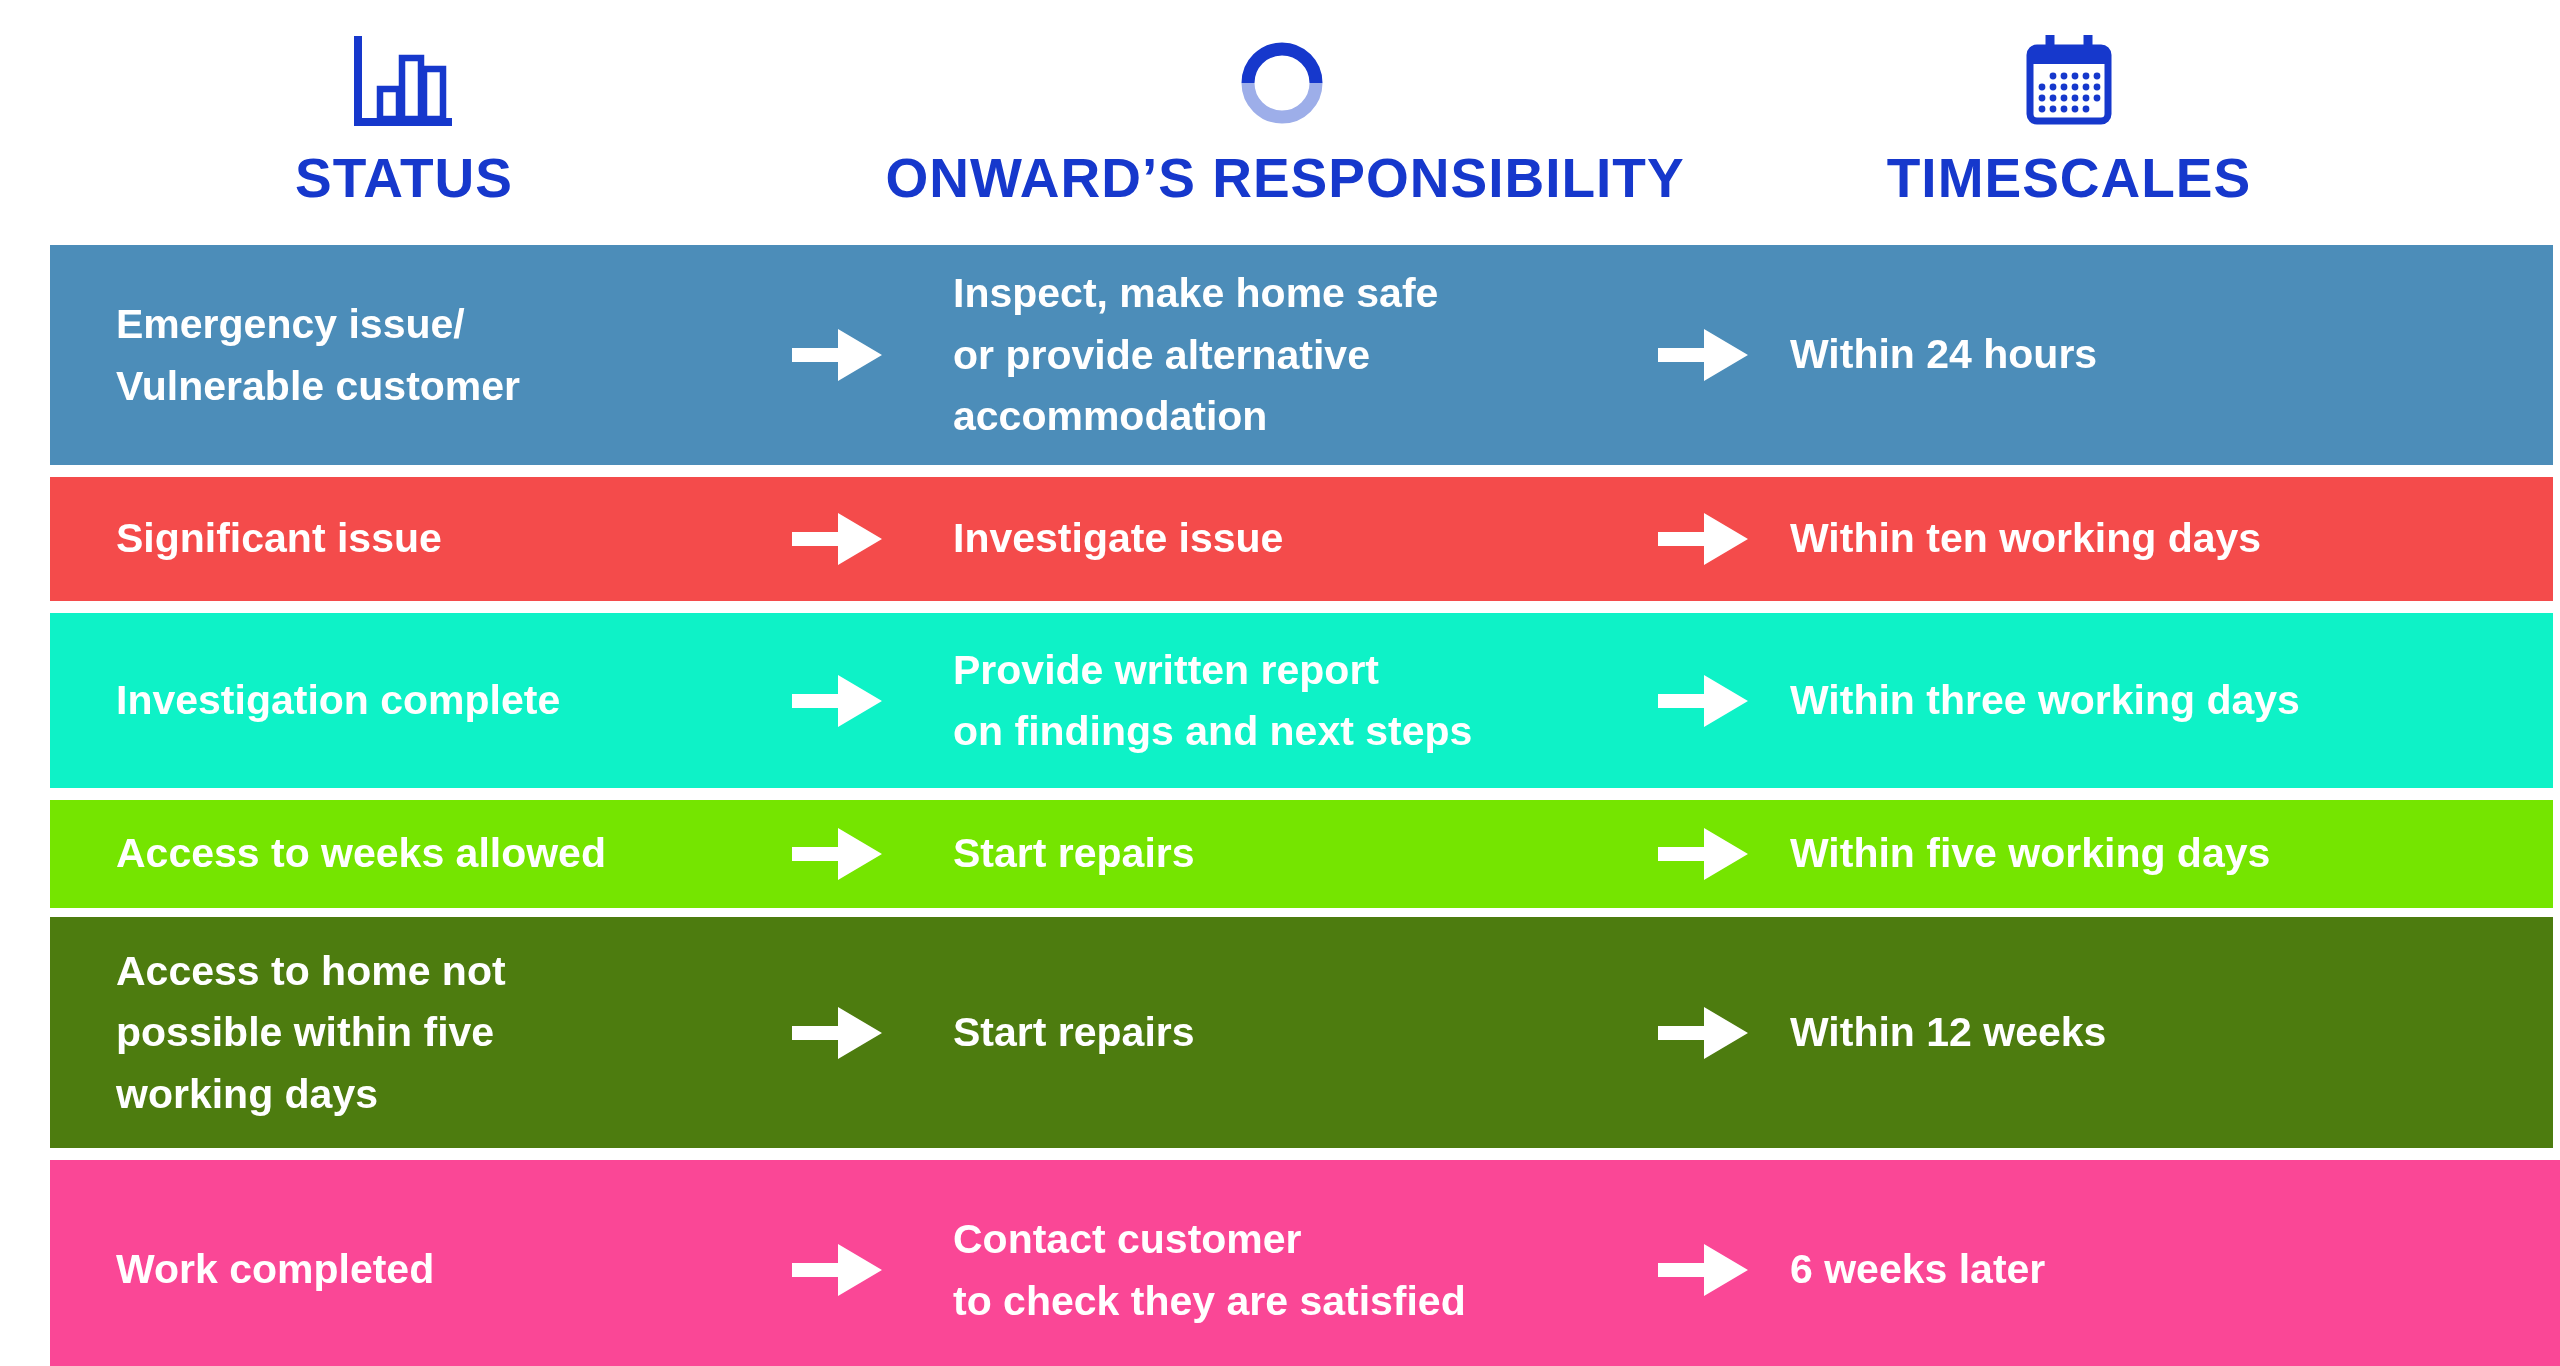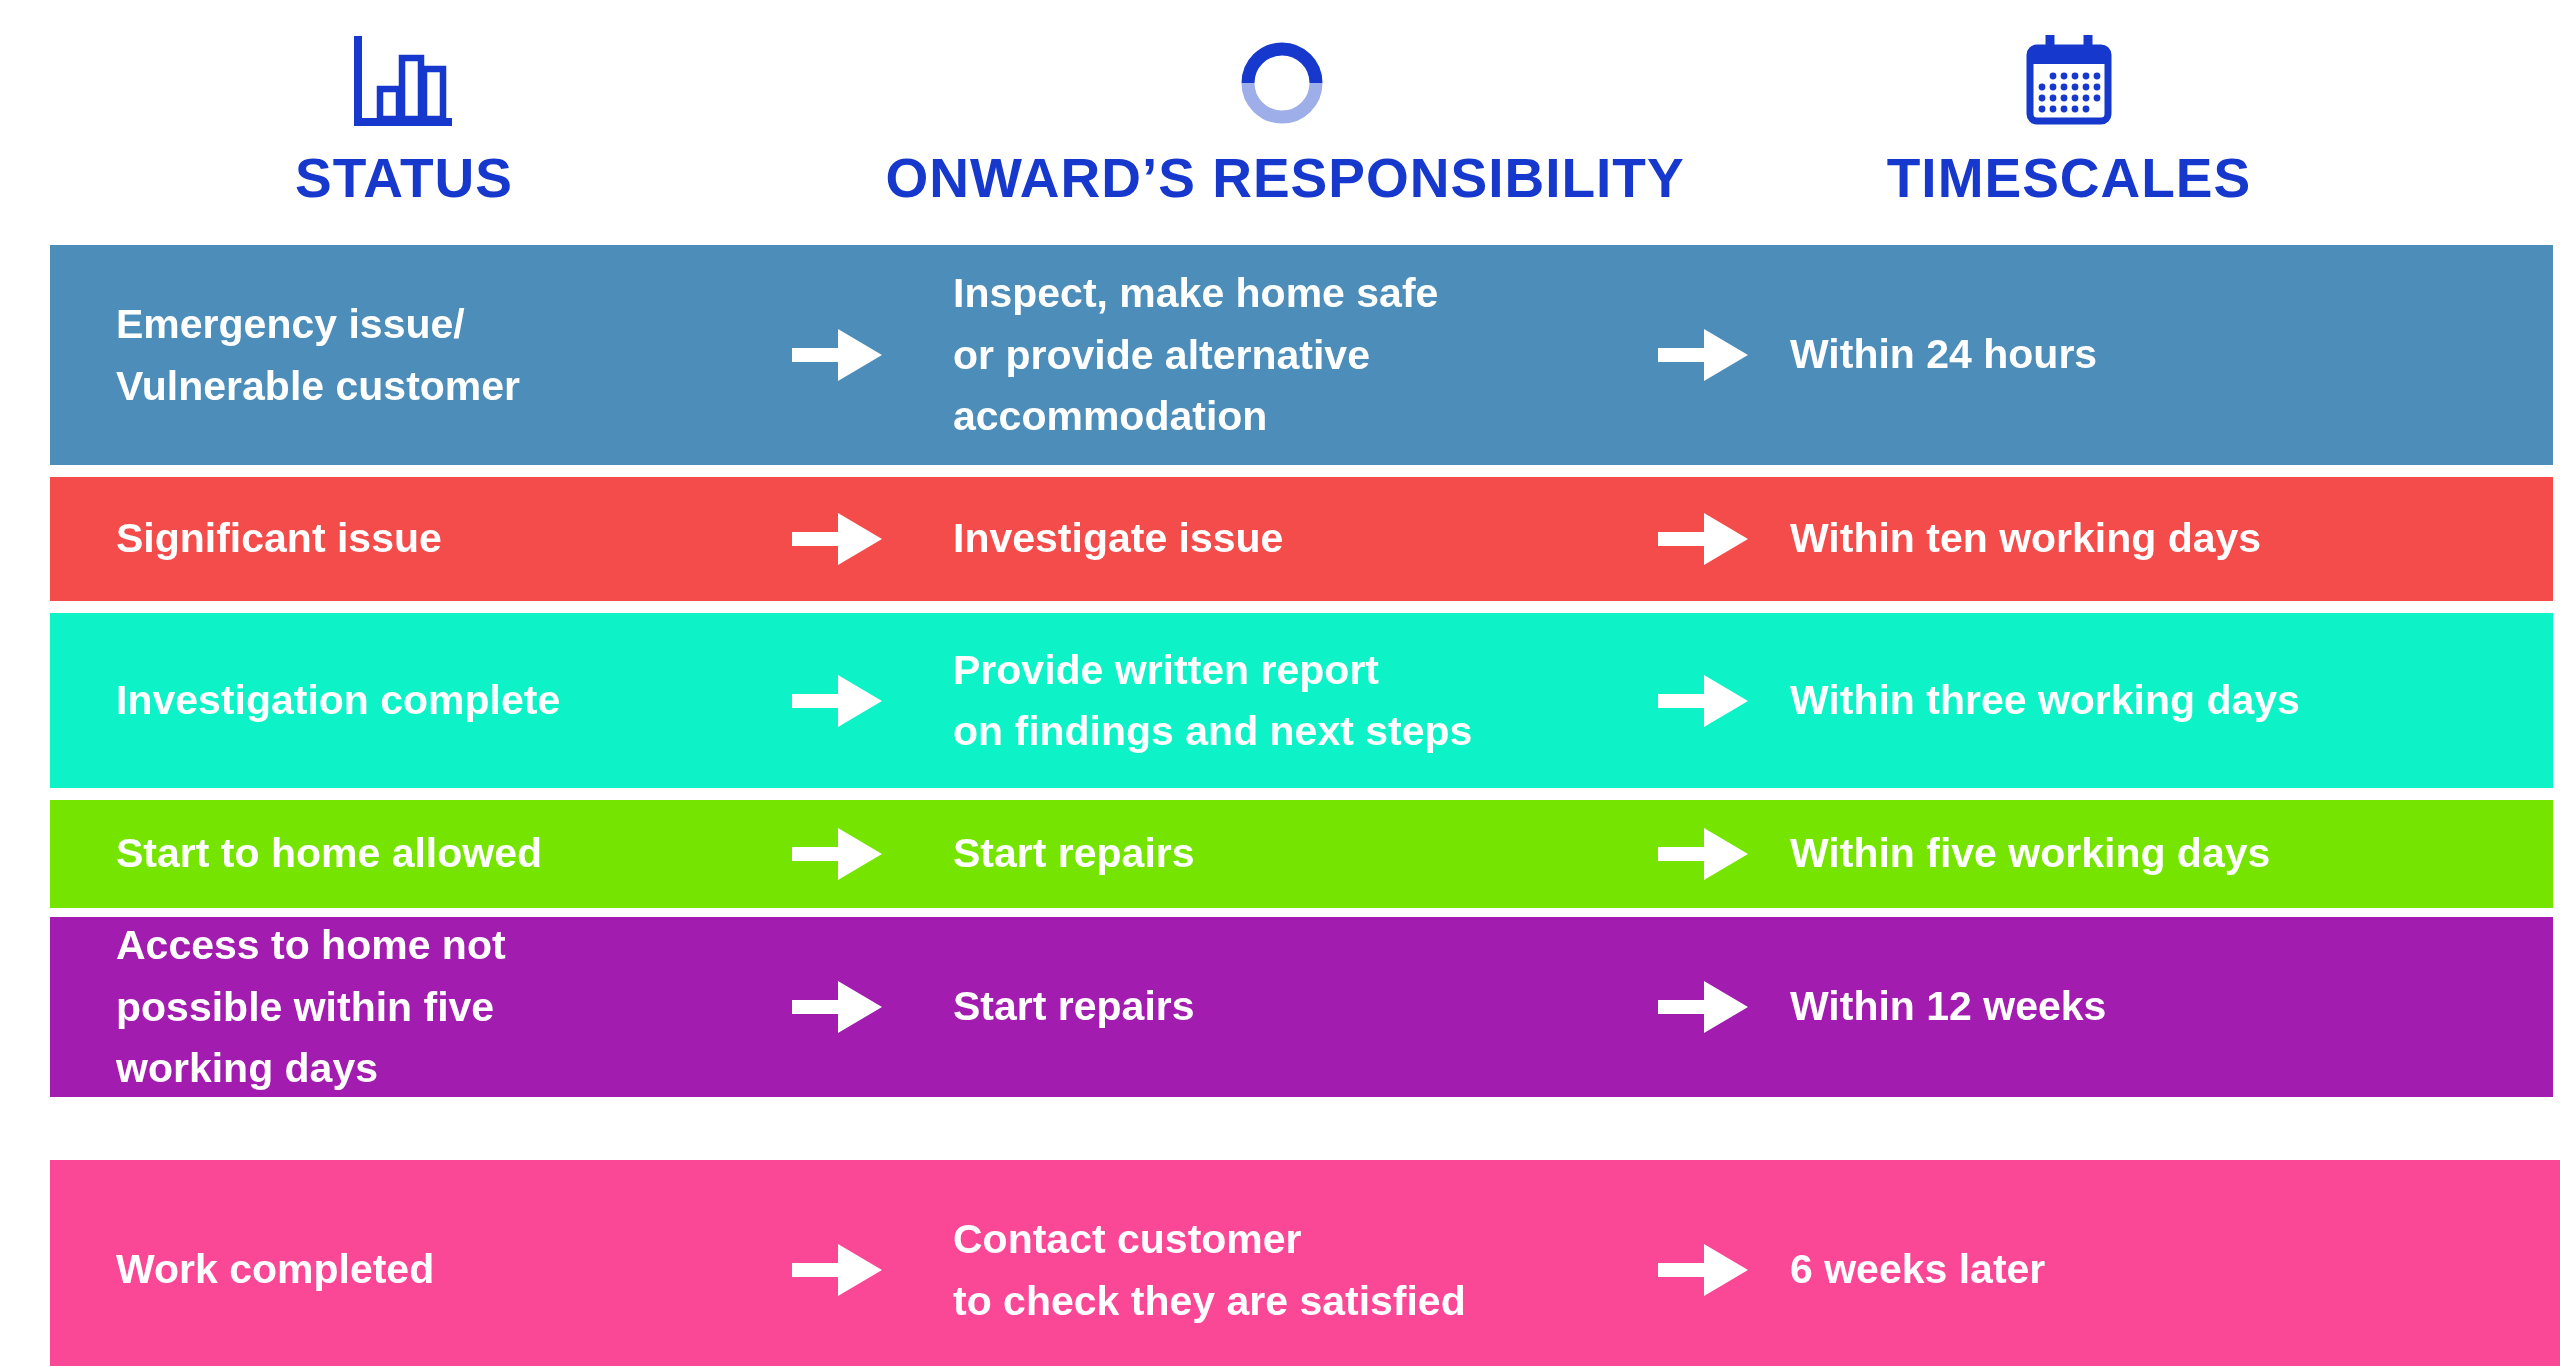--- a/index.html
+++ b/index.html
@@ -143,36 +143,36 @@
     <div class="cell resp">Investigate issue</div>
     <div class="arrow a2">
       <svg viewBox="0 0 90 60">
           <path d="M0,23 H46 V4 L90,30 L46,56 V37 H0 Z" fill="#fff"></path>
         </svg>
       </div>
     <div class="cell time">Within ten working days</div>
   </div>
 
   <div class="row" style="top: 800px; height: 108px; background: rgb(117, 229, 0);">
-    <div class="cell status">Start to home allowed</div>
+    <div class="cell status">Access to weeks allowed</div>
     <div class="arrow a1">
       <svg viewBox="0 0 90 60">
           <path d="M0,23 H46 V4 L90,30 L46,56 V37 H0 Z" fill="#fff"></path>
         </svg>
       </div>
     <div class="cell resp">Start repairs</div>
     <div class="arrow a2">
       <svg viewBox="0 0 90 60">
           <path d="M0,23 H46 V4 L90,30 L46,56 V37 H0 Z" fill="#fff"></path>
         </svg>
       </div>
     <div class="cell time">Within five working days</div>
   </div>
 
-  <div class="row" style="top: 917px; height: 180px; background: #a21caf; text-decoration: underline;">
+  <div class="row" style="top: 917px; height: 231px; background: #4d7c0f; text-decoration: underline;">
     <div class="cell status">Access to home not
 possible within five
 working days</div>
     <div class="arrow a1">
       <svg viewBox="0 0 90 60">
           <path d="M0,23 H46 V4 L90,30 L46,56 V37 H0 Z" fill="#fff"></path>
         </svg>
       </div>
     <div class="cell resp">Start repairs</div>
     <div class="arrow a2">

